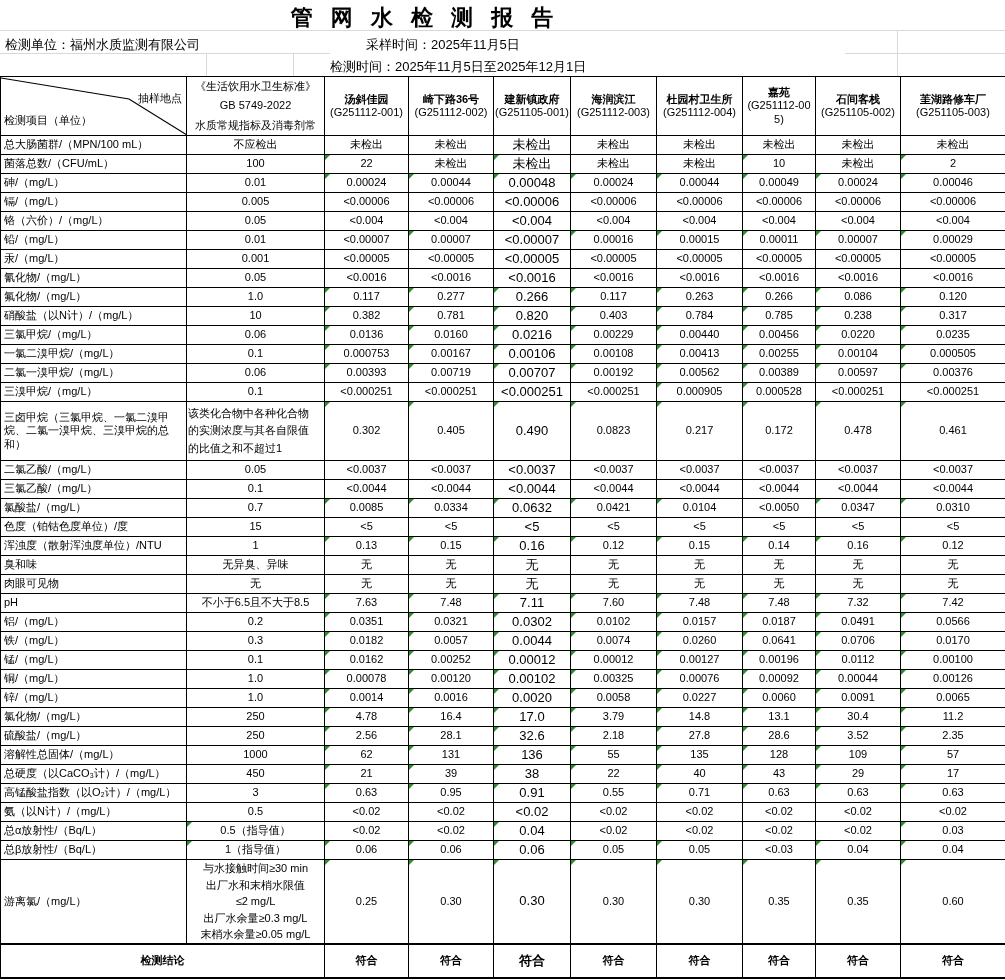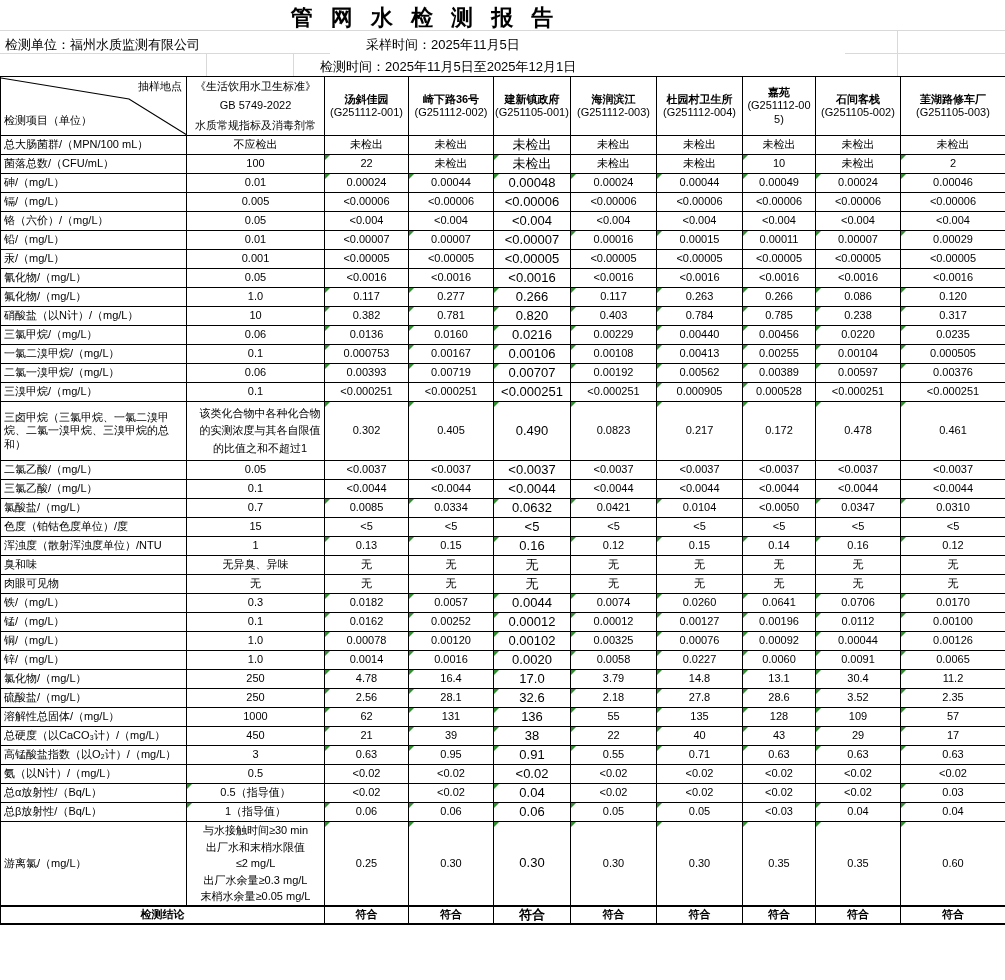--- a/index.html
+++ b/index.html
@@ -4,43 +4,43 @@
 <style>
   html,body{margin:0;padding:0;background:#fff;}
   #canvas{position:relative;width:1005px;height:980px;background:#ffffff;overflow:hidden;
           font-family:"Liberation Sans","DejaVu Sans",sans-serif;color:#000;}
   
   .title{position:absolute;top:3px;left:0;width:850px;text-align:center;
          font-size:22px;font-weight:bold;letter-spacing:6px;white-space:nowrap;}
   .info-line{position:absolute;font-size:13px;white-space:nowrap;}
   #info-unit{left:5px;top:36px;}
   #info-sample{left:330px;top:36px;margin-left:36px;}
-  #info-test{left:320px;top:58px;}
+  #info-test{left:330px;top:58px;}
   .gridline{position:absolute;background:#d9d9d9;}
   
   table{position:absolute;top:76px;left:0;width:1005px;border-collapse:collapse;
         table-layout:fixed;font-size:11px;}
   td,th{border:1px solid #000;padding:0 1px;text-align:center;vertical-align:middle;
         position:relative;overflow:hidden;line-height:1.2;font-weight:normal;}
   tr.reg{height:19px;margin-left:24px;}
   tr.header-row{height:59px;}
   tr.thm{height:59px;}
   tr.chlorine{height:84px;}
-  tr.conclusion{height:18px;}
+  tr.conclusion{height:34px;}
   tr.conclusion td{border-top:2px solid #000;border-bottom:2px solid #000;font-weight:bold;}
   .item-cell{text-align:left;padding-left:3px;}
   .std-cell{white-space:pre-line;}
-  .std-left{text-align:center;padding-left:10px;line-height:1.55;}
+  .std-left{text-align:left;padding-left:1px;line-height:1.55;}
   .chlorine .std-cell{line-height:1.5;}
   .val-cell.big{font-size:13px;}
   .loc-name{font-weight:bold;}
   .loc-code{font-weight:normal;word-break:break-all;}
   .corner-th{padding:0;}
   .corner-th svg{position:absolute;top:0;left:0;}
-  .corner-tr-label{position:absolute;top:3px;right:4px;font-size:11px;}
+  .corner-tr-label{position:absolute;top:15px;right:4px;font-size:11px;}
   .corner-bl-label{position:absolute;bottom:8px;left:3px;font-size:11px;}
   .std-head{white-space:pre-line;line-height:1.75;}
   .gt{position:absolute;top:0;left:0;width:0;height:0;
       border-top:5px solid #2f8f2f;border-right:5px solid transparent;}
 </style>
 </head>
 <body>
 
 <div id="canvas">
 
@@ -375,20 +375,44 @@
           <td class="val-cell">无</td>
           <td class="val-cell">无</td>
           <td class="val-cell big">无</td>
           <td class="val-cell">无</td>
           <td class="val-cell">无</td>
           <td class="val-cell">无</td>
           <td class="val-cell">无</td>
           <td class="val-cell">无</td>
         </tr>
         <tr class="reg">
+          <td class="item-cell">pH</td>
+          <td class="std-cell">不小于6.5且不大于8.5</td>
+          <td class="val-cell">7.63<i class="gt"></i></td>
+          <td class="val-cell">7.48<i class="gt"></i></td>
+          <td class="val-cell big">7.11<i class="gt"></i></td>
+          <td class="val-cell">7.60<i class="gt"></i></td>
+          <td class="val-cell">7.48<i class="gt"></i></td>
+          <td class="val-cell">7.48<i class="gt"></i></td>
+          <td class="val-cell">7.32<i class="gt"></i></td>
+          <td class="val-cell">7.42<i class="gt"></i></td>
+        </tr>
+        <tr class="reg">
+          <td class="item-cell">铝/（mg/L）</td>
+          <td class="std-cell">0.2</td>
+          <td class="val-cell">0.0351<i class="gt"></i></td>
+          <td class="val-cell">0.0321<i class="gt"></i></td>
+          <td class="val-cell big">0.0302<i class="gt"></i></td>
+          <td class="val-cell">0.0102<i class="gt"></i></td>
+          <td class="val-cell">0.0157<i class="gt"></i></td>
+          <td class="val-cell">0.0187<i class="gt"></i></td>
+          <td class="val-cell">0.0491<i class="gt"></i></td>
+          <td class="val-cell">0.0566<i class="gt"></i></td>
+        </tr>
+        <tr class="reg">
           <td class="item-cell">铁/（mg/L）</td>
           <td class="std-cell">0.3</td>
           <td class="val-cell">0.0182<i class="gt"></i></td>
           <td class="val-cell">0.0057<i class="gt"></i></td>
           <td class="val-cell big">0.0044<i class="gt"></i></td>
           <td class="val-cell">0.0074<i class="gt"></i></td>
           <td class="val-cell">0.0260<i class="gt"></i></td>
           <td class="val-cell">0.0641<i class="gt"></i></td>
           <td class="val-cell">0.0706<i class="gt"></i></td>
           <td class="val-cell">0.0170<i class="gt"></i></td>

